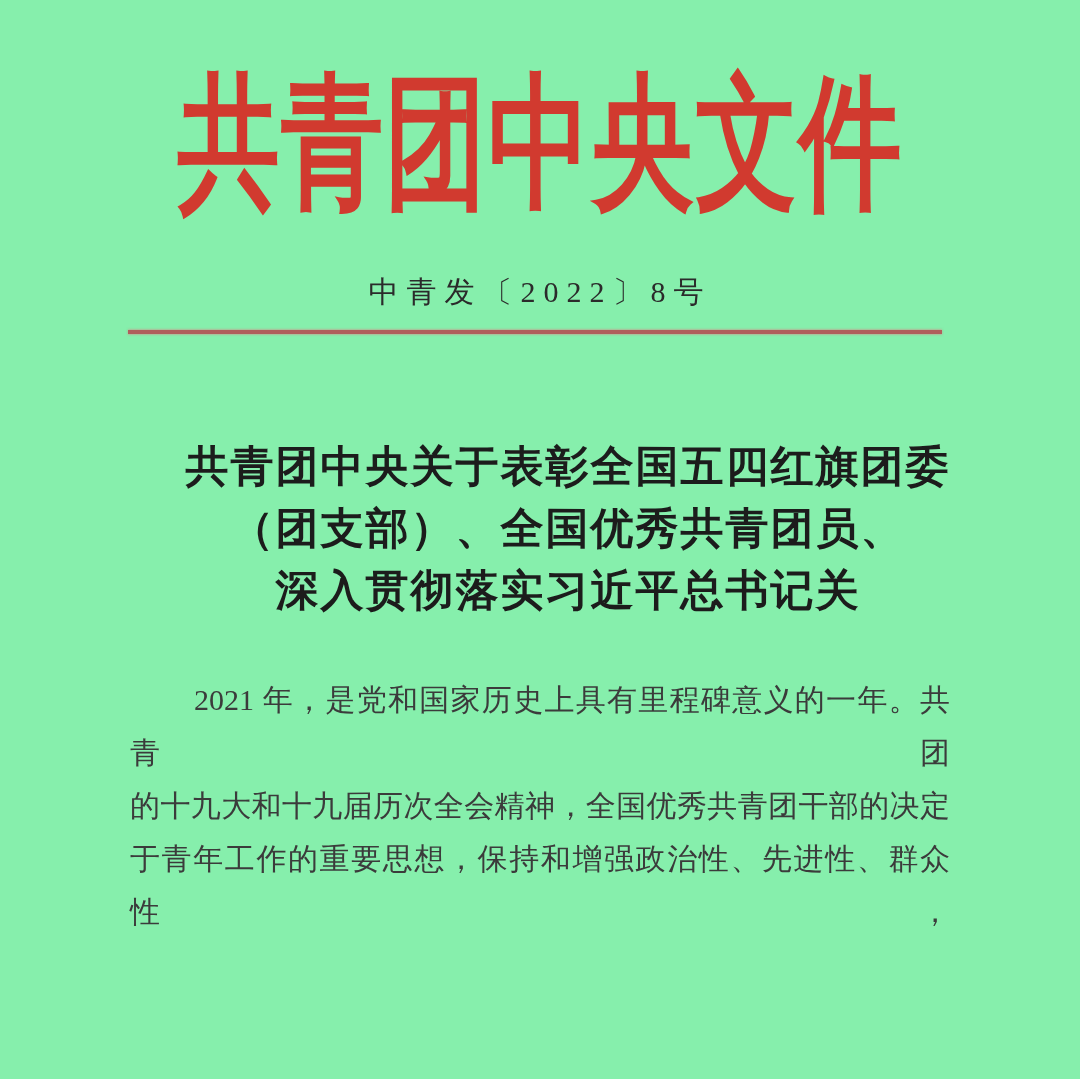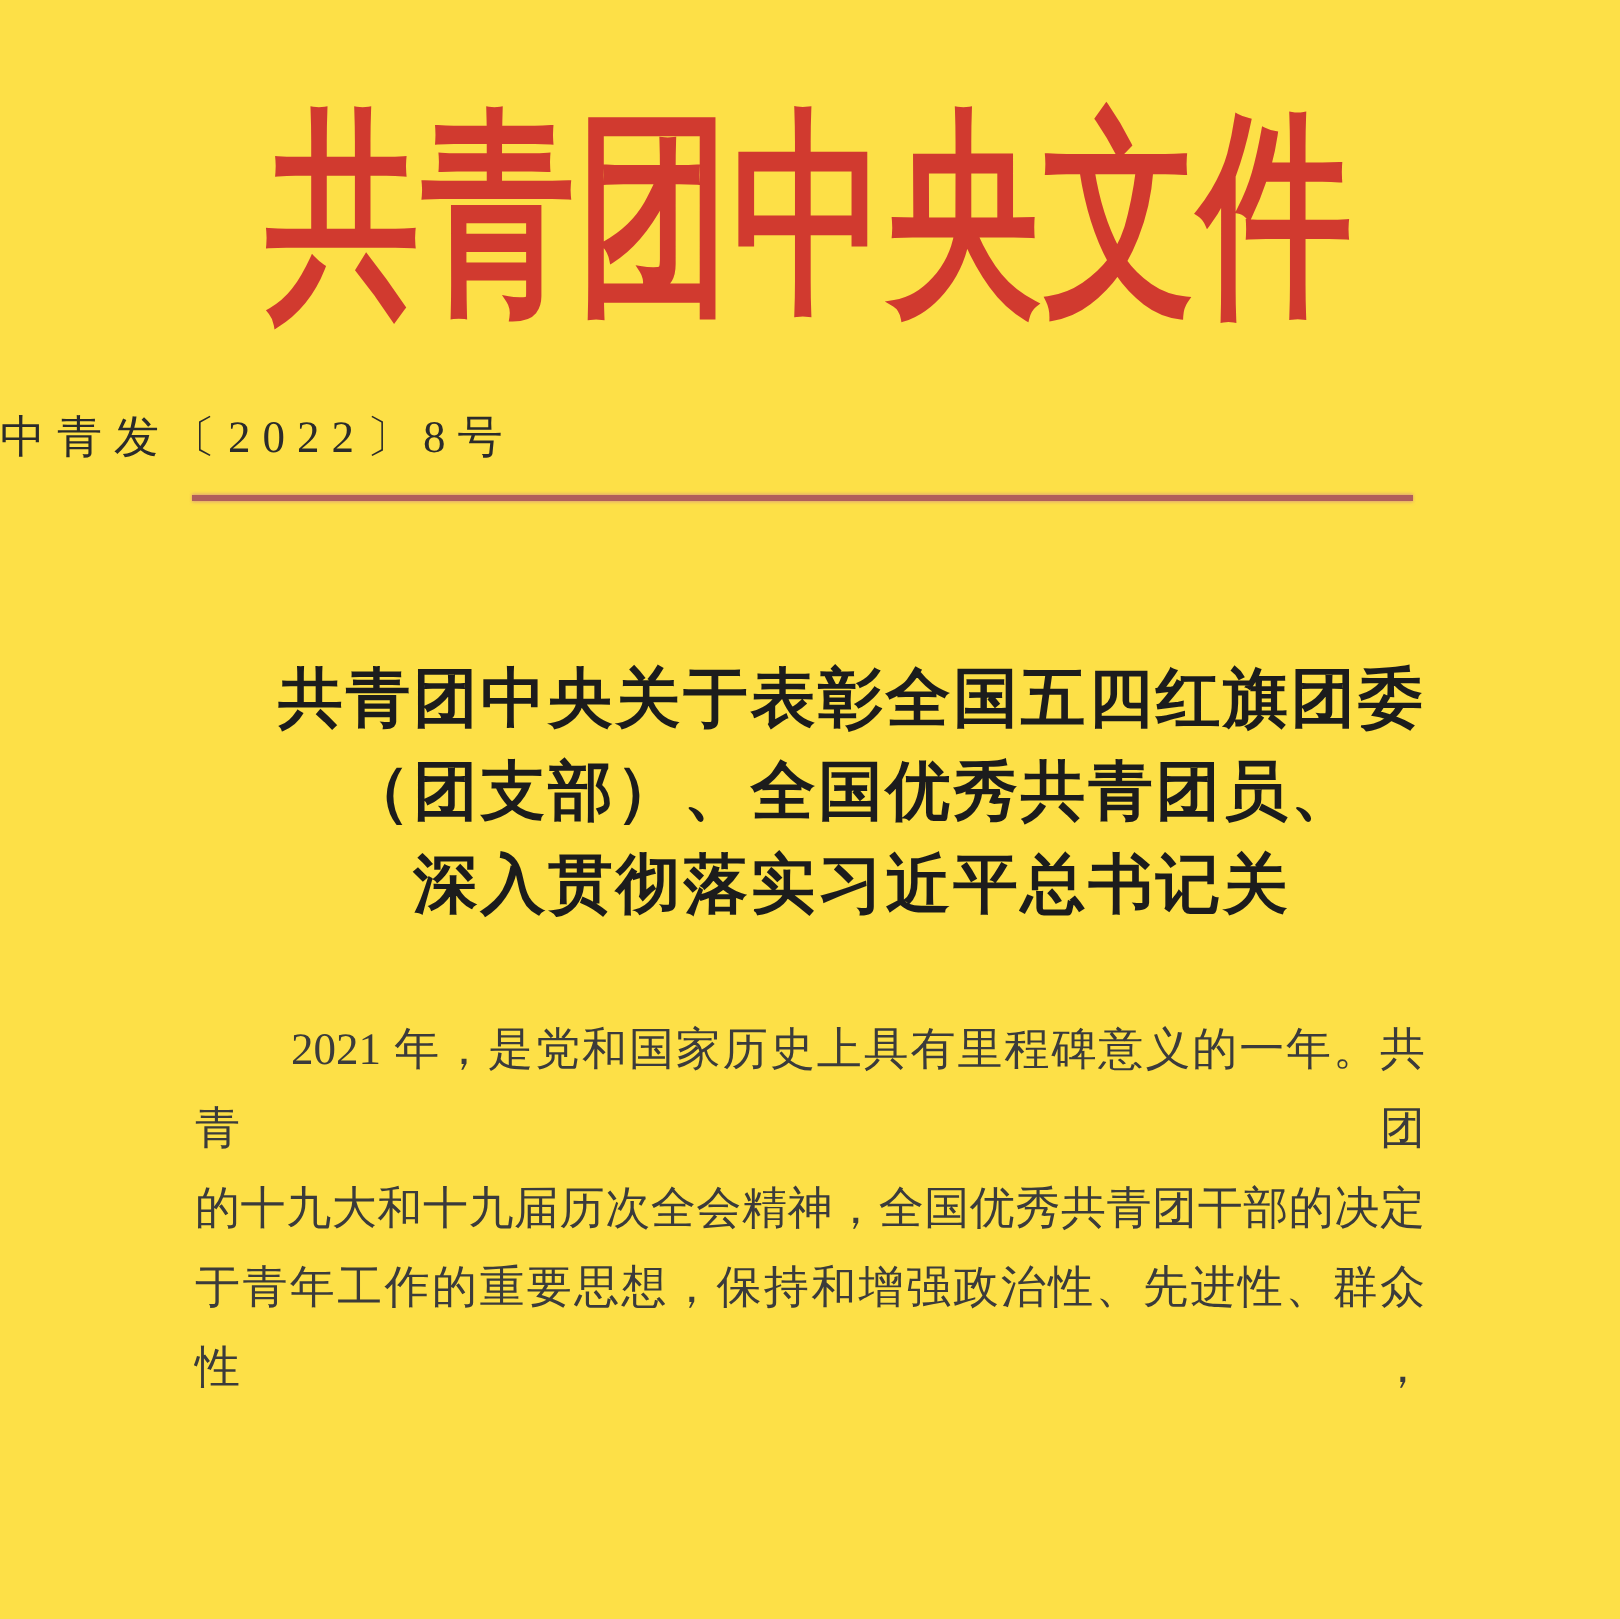--- a/index.html
+++ b/index.html
@@ -5,21 +5,21 @@
   html, body {
     margin: 0;
     padding: 0;
     background: #ffffff;
   }
   .page {
     position: relative;
     width: 1080px;
     height: 1079px;
     margin: 0 auto;
-    background: #fde047;
+    background: #86efac;
     overflow: hidden;
     font-family: "Liberation Serif", "DejaVu Serif", serif;
   }
   
   .letterhead {
     position: absolute;
     top: 64px;
     left: 0;
     width: 100%;
     text-align: center;
@@ -31,20 +31,21 @@
     transform: scaleX(0.70);
     transform-origin: 50% 50%;
     letter-spacing: 2px;
   }
   
   .docnum {
     position: absolute;
     top: 272px;
     left: 0;
     width: 100%;
+    text-align: center;
     font-size: 30px;
     line-height: 40px;
     color: #2b2b2b;
     letter-spacing: 8px;
   }
   
   .divider {
     position: absolute;
     top: 330px;
     left: 128px;

